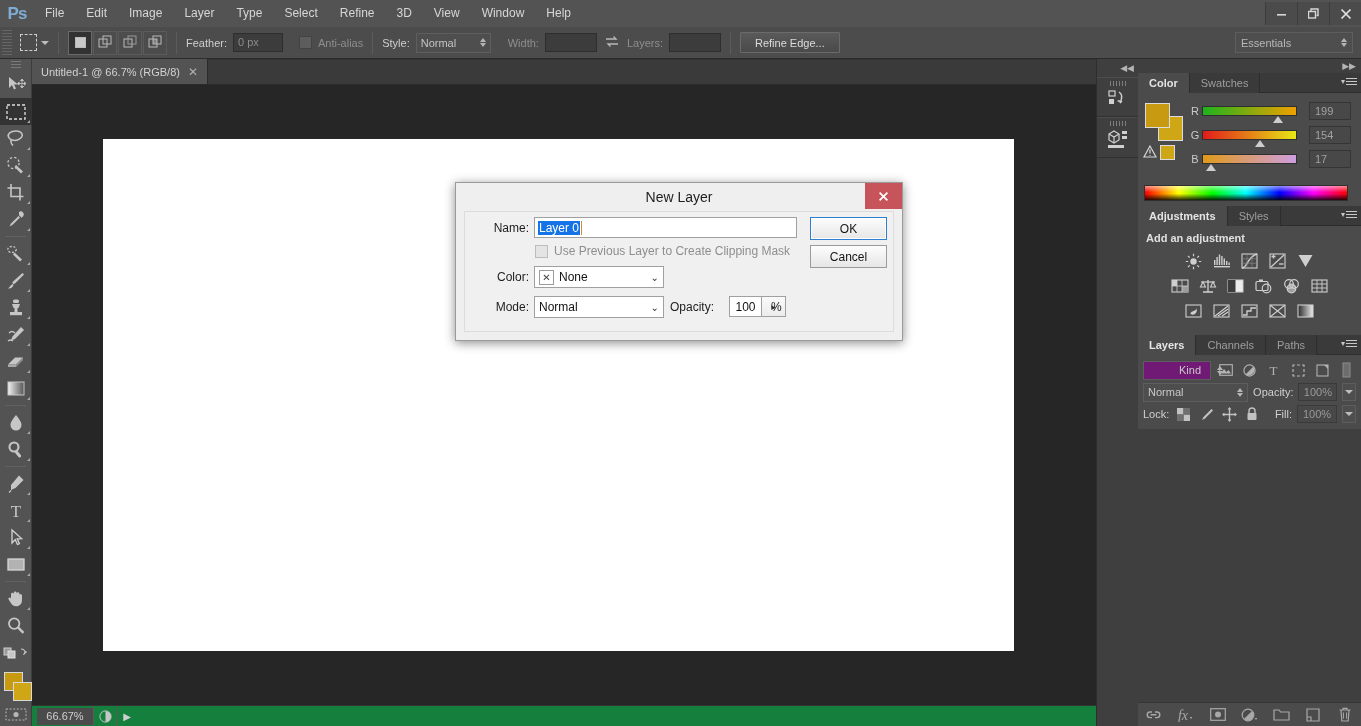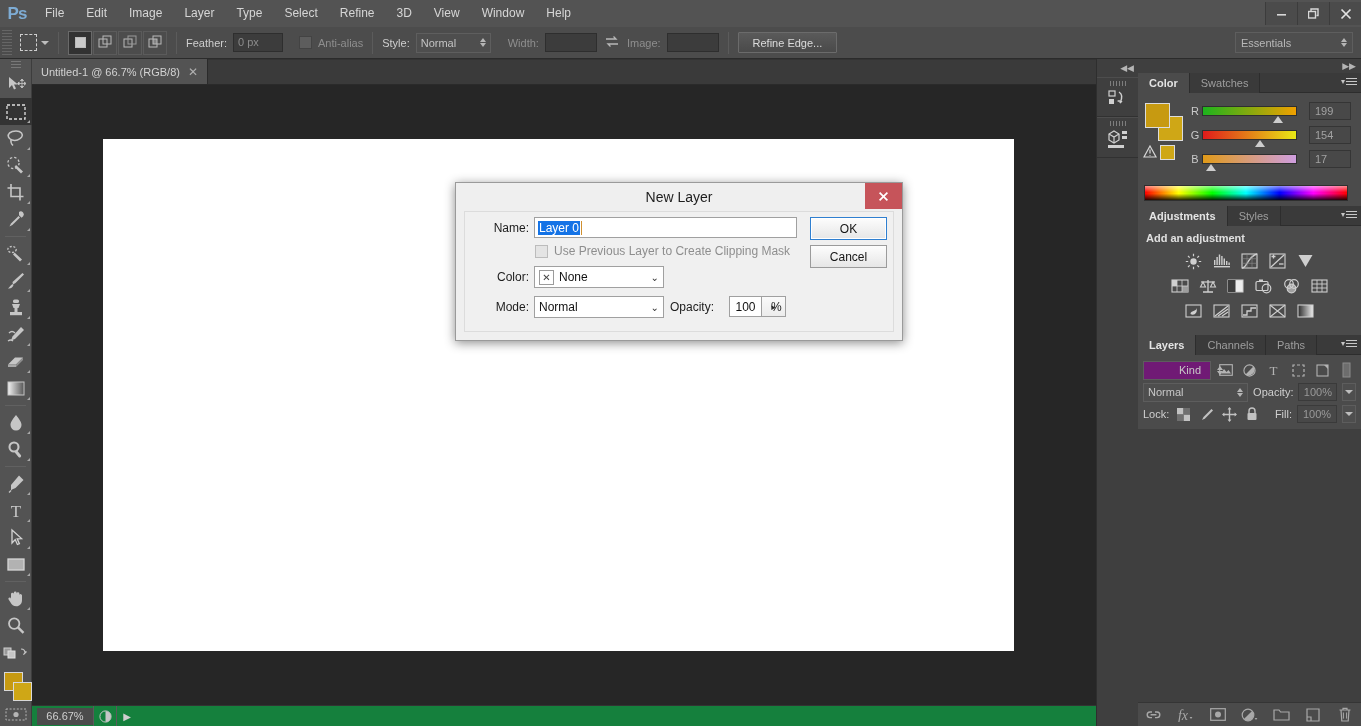--- a/index.html
+++ b/index.html
@@ -381,21 +381,21 @@
 
     <span class="lbl dim" style="margin-left:17px;">Width:</span>
     <div class="opt-input wide" style="margin-left:6px;"></div>
 
     <span class="swapicon">
       <svg width="14" height="13" viewBox="0 0 14 13">
           <path d="M1 4h10l-2.5-2.5M13 9H3l2.5 2.5" fill="none" stroke="#b8b8b8" stroke-width="1.3"></path>
         </svg>
     </span>
 
-    <span class="lbl dim">Image:</span>
+    <span class="lbl dim">Layers:</span>
     <div class="opt-input wide" style="margin-left:6px;"></div>
 
     <div class="vsep"></div>
 
     <div class="refine-btn">Refine Edge...</div>
 
     <div class="workspace-sel">
       <span>Essentials</span>
       <span class="updown">
           <i class="u"></i>

